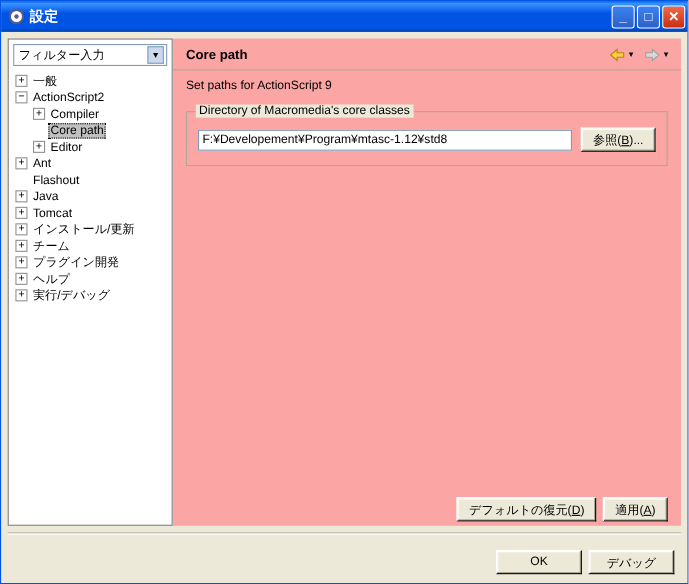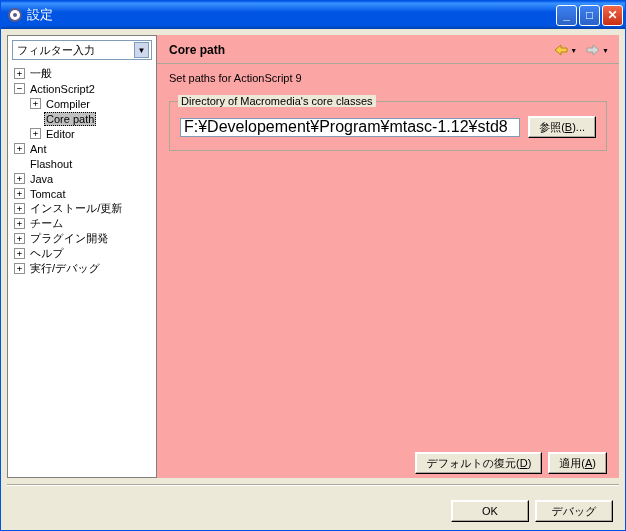--- a/index.html
+++ b/index.html
@@ -1,20 +1,20 @@
 <!DOCTYPE html>
 <html><head>
 <meta charset="utf-8">
 <style>
   * { box-sizing: border-box; margin: 0; padding: 0; }
   body { font-family: "MS PGothic", "Tahoma", sans-serif; font-size: 11px; background: #fff; }
   .window { width: 626px; height: 531px; border: 1px solid #0054e3; background: #ece9d8; display: flex; flex-direction: column; }
   .titlebar { height: 28px; background: linear-gradient(to bottom, #0058e6 0%, #3a93ff 8%, #0054e3 40%, #0054e3 88%, #0040a6 100%); display: flex; align-items: center; padding: 0 2px 0 6px; color: #fff; }
   .titlebar .icon { width: 16px; height: 16px; margin-right: 4px; display:flex; align-items:center; justify-content:center; }
-  .titlebar .title { flex: 1; font-weight: normal; font-size: 13px; }
+  .titlebar .title { flex: 1; font-weight: bold; font-size: 13px; }
   .titlebar .btns { display: flex; gap: 2px; }
   .titlebar .btn { width: 21px; height: 21px; border: 1px solid #fff; border-radius: 3px; display: flex; align-items: center; justify-content: center; font-size: 12px; font-weight: bold; color: #fff; background: linear-gradient(to bottom,#3c81f3,#2b62c7); cursor: default;}
   .titlebar .btn.close { background: linear-gradient(to bottom,#f1694b,#c72f12); }
   .body { flex: 1; display: flex; flex-direction: column; padding: 6px; gap: 6px; }
   .main { flex: 1; display: flex; background: #fca5a5; gap:0;}
   .left { width: 150px; background: #fff; border: 1px solid #808080; display: flex; flex-direction: column; }
   .filter-combo { margin: 4px; height: 20px; border: 1px solid #7f9db9; background: #fff; display: flex; align-items: center; padding: 0 2px 0 4px; justify-content: space-between;}
   .filter-combo .arrow { width:15px; height:16px; background:#cdd8ef; border:1px solid #7f9db9; display:flex; align-items:center; justify-content:center; font-size:8px;}
   .tree { flex:1; overflow:auto; padding: 2px 0; color:#000;}
   .tree-item { display:flex; align-items:center; height:15px; white-space:nowrap;}
@@ -30,21 +30,21 @@
   .nav-arrows { display:flex; gap:8px; align-items:center;}
   .arrow-btn { display:flex; align-items:center; gap:1px;}
   .arrow-svg { width:16px; height:14px; }
   .drop-tri { font-size:7px; color:#000;}
   .divider { height:1px; background:#aca899; margin:0;}
   .right-body { padding: 8px 12px 12px 12px; flex:1; position:relative;}
   .subtext { margin-bottom:10px; color:#000;}
   .fieldset { border:1px solid #aca899; border-radius:0; padding: 14px 10px 12px 10px; position:relative; margin-top:17px;}
   .fieldset .legend { position:absolute; top:-7px; left:8px; background:#ece9d8; padding:0 3px; color:#000;}
   .row { display:flex; gap:8px; align-items:center;}
-  .textinput { flex:1; height:19px; border:1px solid #7f9db9; background:#fff; padding:0 3px; font-family:inherit; font-size:16px;}
+  .textinput { flex:1; height:19px; border:1px solid #7f9db9; background:#fff; padding:0 3px; font-family:inherit; font-size:11px;}
   .btn3d { height:22px; border:1px solid #000; border-top-color:#fff; border-left-color:#fff; background:#ece9d8; box-shadow: inset -1px -1px 0 #aca899, inset 1px 1px 0 #fff; padding: 0 10px; font-family:inherit; font-size:11px; cursor:default; white-space:nowrap;}
   .bottom-btns-inner { display:flex; justify-content:flex-end; gap:6px; padding: 6px 12px 4px 12px;}
   .footer-divider { height:2px; border-top:1px solid #aca899; border-bottom:1px solid #fff; margin:0;}
   .footer { display:flex; justify-content:flex-end; gap:6px; padding: 8px 6px 2px 6px;}
   .btn3d.wide { min-width:78px;}
   .underline { text-decoration:underline;}
 </style>
 </head>
 <body>
 

